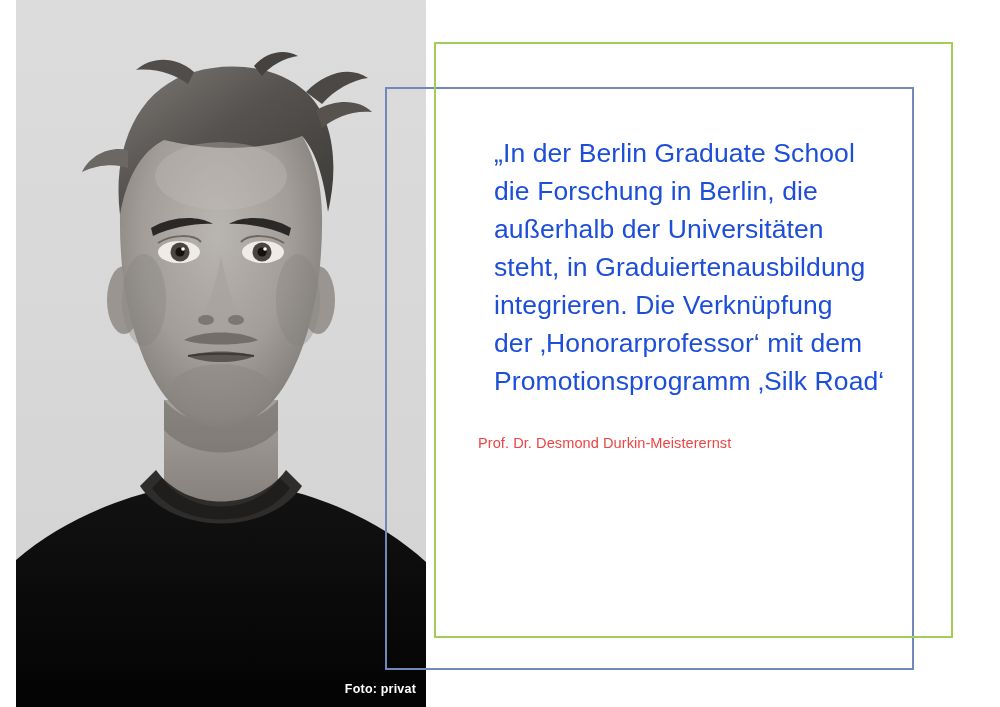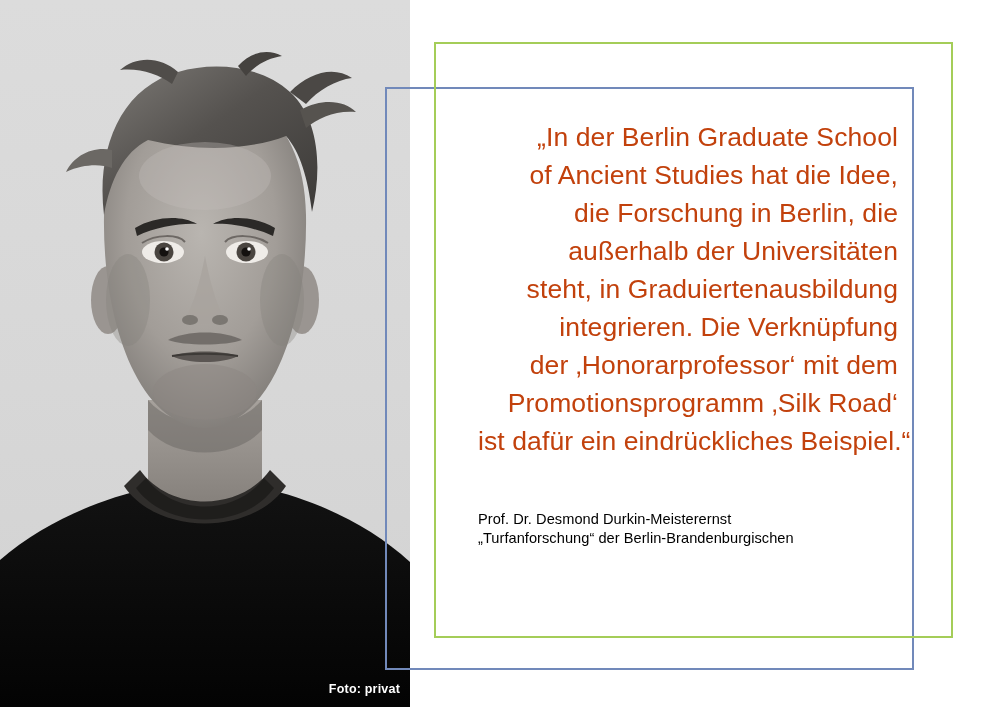--- a/index.html
+++ b/index.html
@@ -16,21 +16,21 @@
     position: relative;
     width: 1000px;
     height: 707px;
     background: #ffffff;
     overflow: hidden;
   }
 
   
   .photo {
     position: absolute;
-    left: 0;
+    left: 16px;
     top: 0;
     width: 410px;
     height: 707px;
     overflow: hidden;
     background: #d9d9d9;
   }
   .photo svg {
     display: block;
     width: 410px;
     height: 707px;
@@ -72,35 +72,34 @@
   
   .content {
     position: absolute;
     left: 478px;
     top: 118px;
     width: 420px;
   }
   .quote {
     font-size: 26.5px;
     line-height: 38px;
-    color: #c2410c;
+    color: #1d4ed8;
     font-weight: 400;
     letter-spacing: 0.1px;
-    margin: 0;
-    text-align: right;
+    margin: 16px;
   }
   .quote .ln {
     display: block;
     white-space: nowrap;
   }
   .attribution {
-    margin-top: 50px;
+    margin-top: 34px;
     font-size: 14.6px;
     line-height: 19.4px;
-    color: #000000;
+    color: #ef4444;
     letter-spacing: 0.05px;
   }
   .attribution .ln {
     display: block;
     white-space: nowrap;
   }
 </style>
 </head>
 <body>
 
@@ -198,30 +197,27 @@
     <div class="photo-credit">Foto: privat</div>
   </div>
 
   <div class="frame frame-blue"></div>
   <div class="frame frame-green"></div>
 
   <div class="content">
 
     <blockquote class="quote">
       <span class="ln">„In der Berlin Graduate School</span>
-      <span class="ln">of Ancient Studies hat die Idee,</span>
       <span class="ln">die Forschung in Berlin, die</span>
       <span class="ln">außerhalb der Universitäten</span>
       <span class="ln">steht, in Graduiertenausbildung</span>
       <span class="ln">integrieren. Die Verknüpfung</span>
       <span class="ln">der ‚Honorarprofessor‘ mit dem</span>
       <span class="ln">Promotionsprogramm ‚Silk Road‘</span>
-      <span class="ln">ist dafür ein eindrückliches Beispiel.“</span>
     </blockquote>
 
     <div class="attribution">
       <span class="ln">Prof. Dr. Desmond Durkin-Meisterernst</span>
-      <span class="ln">„Turfanforschung“ der Berlin-Brandenburgischen</span>
     </div>
 
   </div>
 
 </div>
 
 </body></html>

